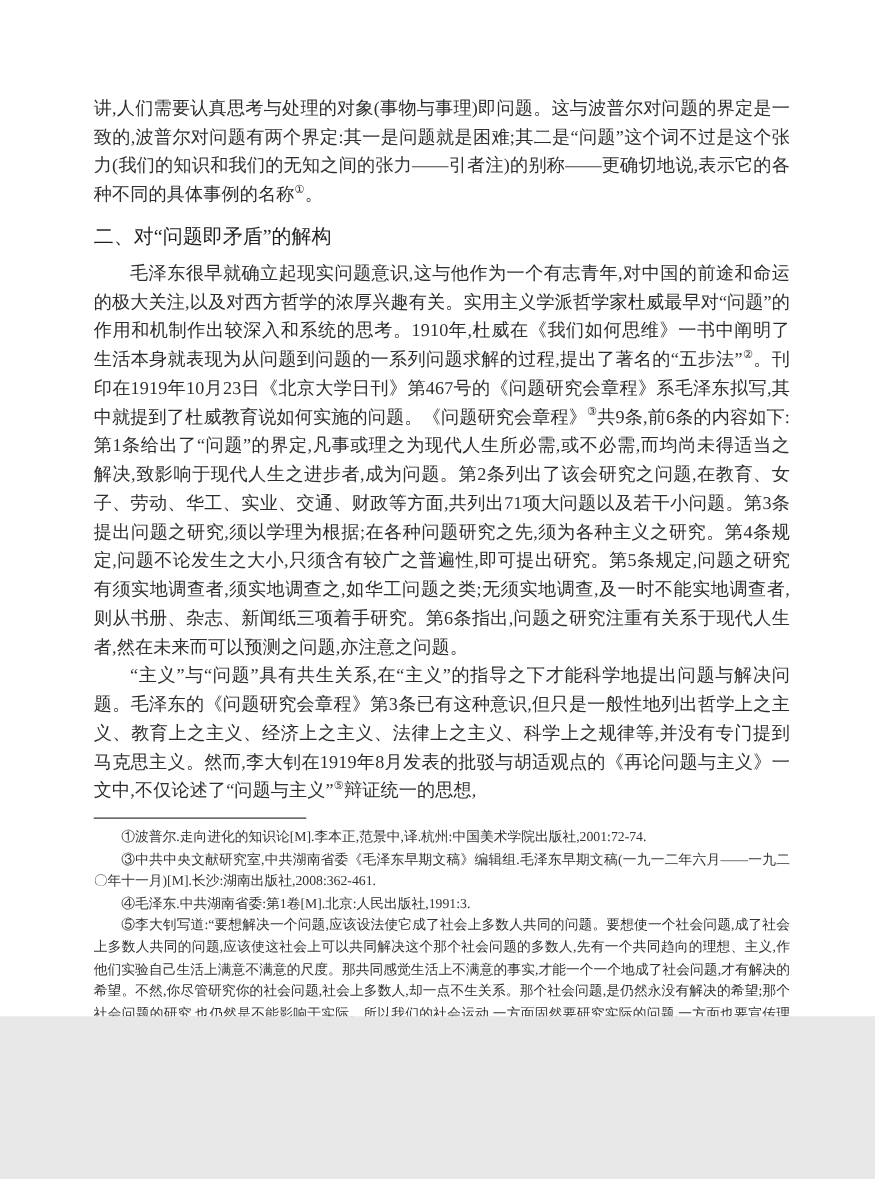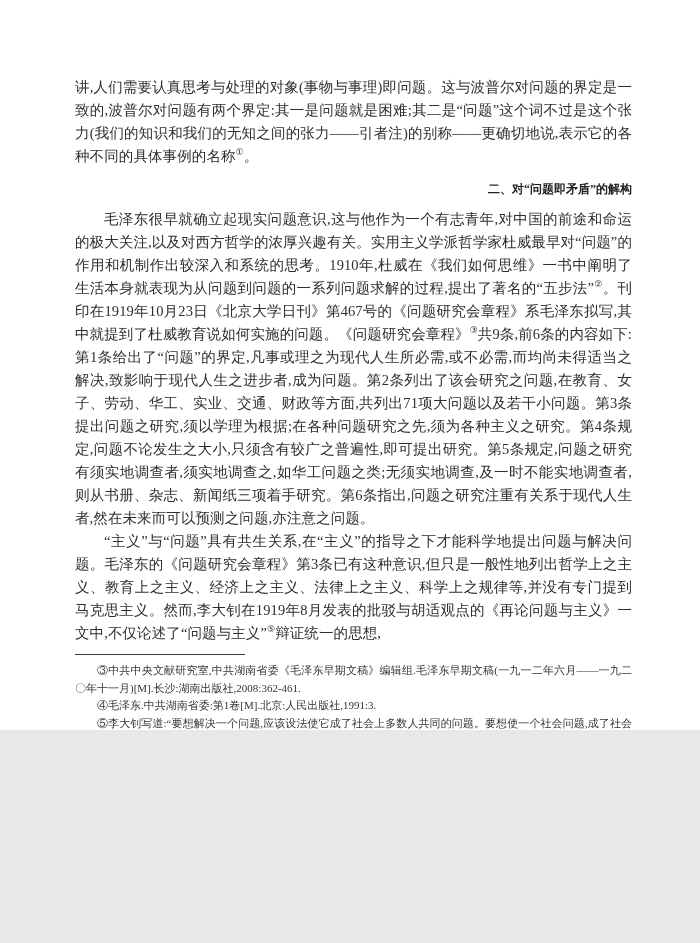--- a/index.html
+++ b/index.html
@@ -3,42 +3,42 @@
 <meta charset="utf-8">
 <style>
   * { margin: 0; padding: 0; box-sizing: border-box; }
   html, body { background: #e8e8e8; }
   body {
     width: 700px; height: 943px;
     font-family: "Liberation Serif", "DejaVu Serif", serif;
   }
   .page {
     position: relative;
-    width: 700px; height: 730px;
+    width: 700px; height: 813px;
     background: #ffffff;
     color: #2e2e2e;
     overflow: hidden;
   }
   .content {
     position: absolute;
     left: 75px; top: 76px;
     width: 557px;
   }
   .body-para {
     font-size: 14.5px;
     line-height: 23px;
     text-align: justify;
     letter-spacing: 0.1px;
     color: #2e2e2e;
   }
   .body-para.indent { text-indent: 2em; }
   .section-heading {
-    font-size: 12px;
-    font-weight: bold;
-    text-align: right;
+    font-size: 16px;
+    font-weight: normal;
+    text-align: left;
     line-height: 23px;
     margin: 10px 0 7px 0;
     color: #1f1f1f;
   }
   sup {
     font-size: 0.62em;
     vertical-align: super;
     line-height: 0;
   }
   .fn-rule {
@@ -75,20 +75,21 @@
 
 
     <p class="body-para indent">毛泽东很早就确立起现实问题意识,这与他作为一个有志青年,对中国的前途和命运的极大关注,以及对西方哲学的浓厚兴趣有关。实用主义学派哲学家杜威最早对“问题”的作用和机制作出较深入和系统的思考。1910年,杜威在《我们如何思维》一书中阐明了生活本身就表现为从问题到问题的一系列问题求解的过程,提出了著名的“五步法”<sup>②</sup>。刊印在1919年10月23日《北京大学日刊》第467号的《问题研究会章程》系毛泽东拟写,其中就提到了杜威教育说如何实施的问题。《问题研究会章程》<sup>③</sup>共9条,前6条的内容如下:第1条给出了“问题”的界定,凡事或理之为现代人生所必需,或不必需,而均尚未得适当之解决,致影响于现代人生之进步者,成为问题。第2条列出了该会研究之问题,在教育、女子、劳动、华工、实业、交通、财政等方面,共列出71项大问题以及若干小问题。第3条提出问题之研究,须以学理为根据;在各种问题研究之先,须为各种主义之研究。第4条规定,问题不论发生之大小,只须含有较广之普遍性,即可提出研究。第5条规定,问题之研究有须实地调查者,须实地调查之,如华工问题之类;无须实地调查,及一时不能实地调查者,则从书册、杂志、新闻纸三项着手研究。第6条指出,问题之研究注重有关系于现代人生者,然在未来而可以预测之问题,亦注意之问题。</p>
 
 
     <p class="body-para indent">“主义”与“问题”具有共生关系,在“主义”的指导之下才能科学地提出问题与解决问题。毛泽东的《问题研究会章程》第3条已有这种意识,但只是一般性地列出哲学上之主义、教育上之主义、经济上之主义、法律上之主义、科学上之规律等,并没有专门提到马克思主义。然而,李大钊在1919年8月发表的批驳与胡适观点的《再论问题与主义》一文中,不仅论述了“问题与主义”<sup>⑤</sup>辩证统一的思想,</p>
 
     <hr class="fn-rule">
 
     <section class="footnotes">
+      <p class="fn-para">①波普尔.走向进化的知识论[M].李本正,范景中,译.杭州:中国美术学院出版社,2001:72-74.</p>
       <p class="fn-para">③中共中央文献研究室,中共湖南省委《毛泽东早期文稿》编辑组.毛泽东早期文稿(一九一二年六月——一九二〇年十一月)[M].长沙:湖南出版社,2008:362-461.</p>
       <p class="fn-para">④毛泽东.中共湖南省委:第1卷[M].北京:人民出版社,1991:3.</p>
       <p class="fn-para">⑤李大钊写道:“要想解决一个问题,应该设法使它成了社会上多数人共同的问题。要想使一个社会问题,成了社会上多数人共同的问题,应该使这社会上可以共同解决这个那个社会问题的多数人,先有一个共同趋向的理想、主义,作他们实验自己生活上满意不满意的尺度。那共同感觉生活上不满意的事实,才能一个一个地成了社会问题,才有解决的希望。不然,你尽管研究你的社会问题,社会上多数人,却一点不生关系。那个社会问题,是仍然永没有解决的希望;那个社会问题的研究,也仍然是不能影响于实际。所以我们的社会运动,一方面固然要研究实际的问题,一方面也要宣传理想的主义。这是交相为用的,这是平行不悖的。”见李大钊.李大钊选集[M].北京:人民出版社,1962:228.</p>
     </section>
 
   </main>
 
   <div class="page-number">19</div>
 </div>
 

